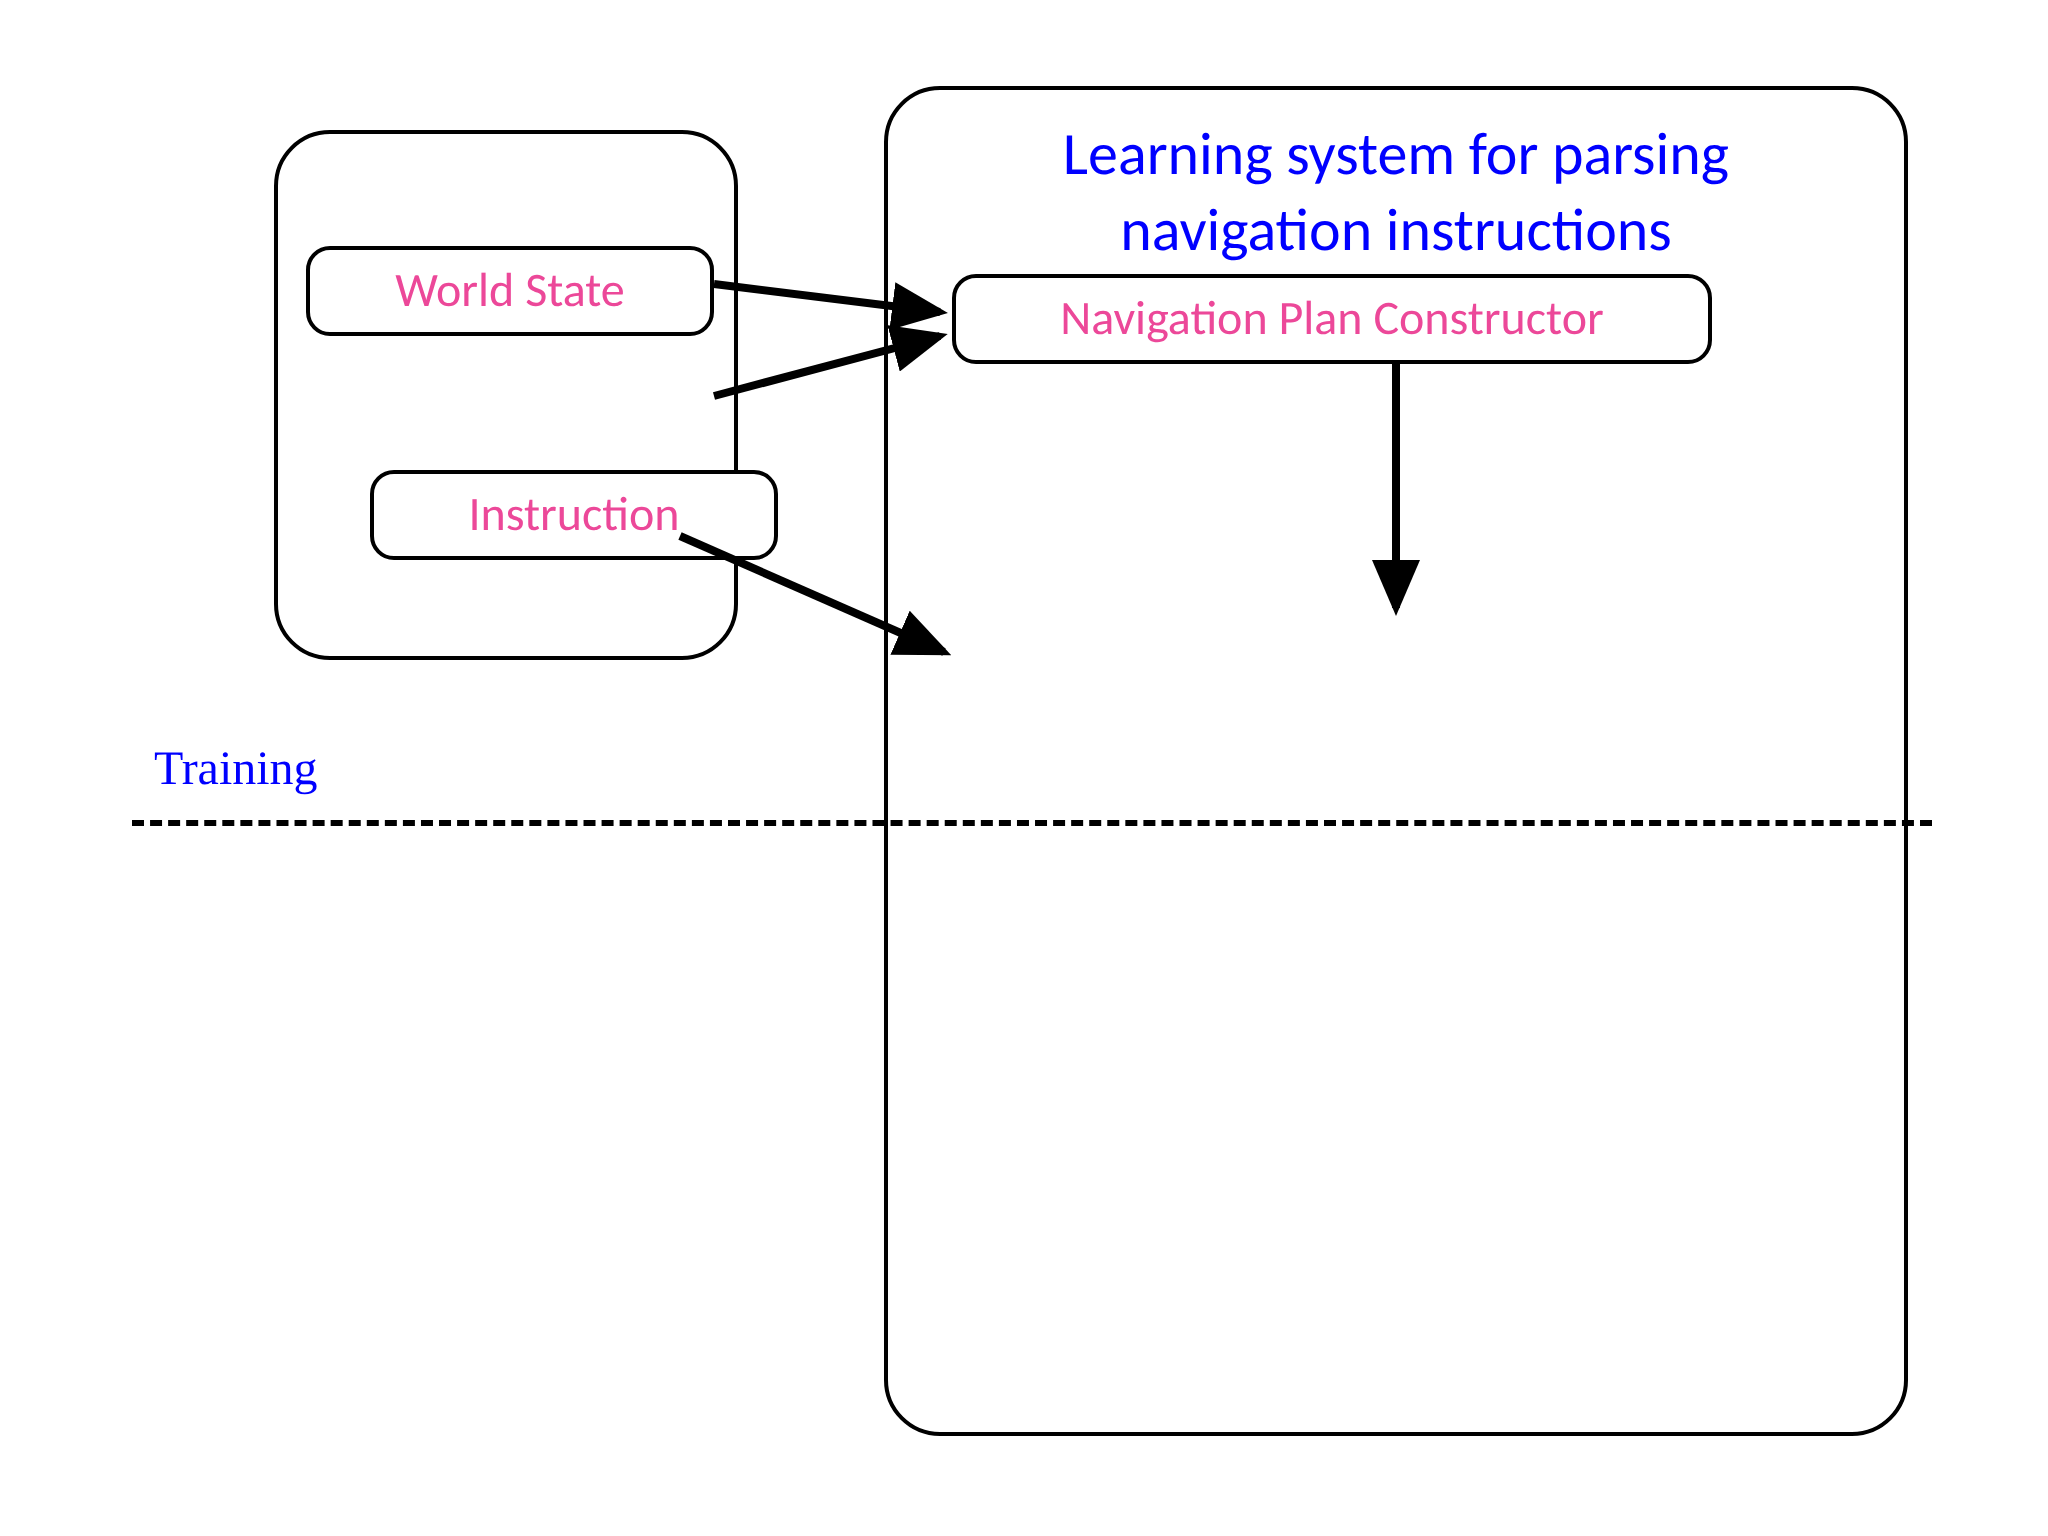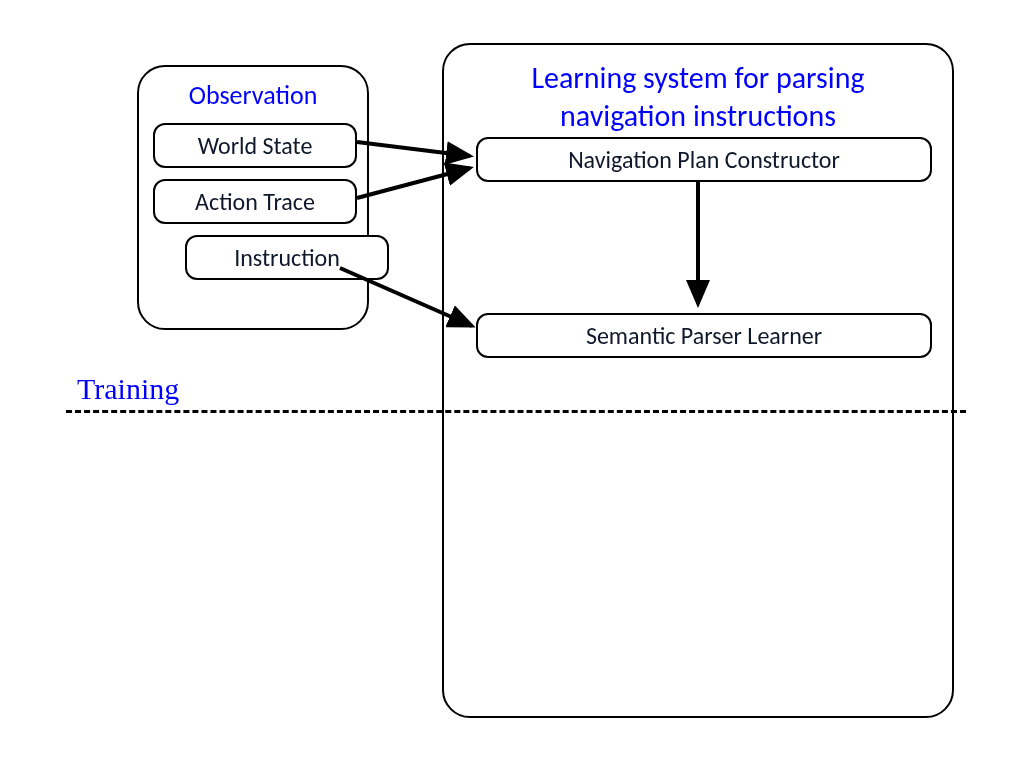--- a/index.html
+++ b/index.html
@@ -44,43 +44,43 @@
       line-height: 1.25;
     }
     .inner-box {
       position: absolute;
       border: 2px solid #000;
       border-radius: 12px;
       background: #fff;
       font-size: 24px;
       text-align: center;
       padding: 6px 0;
-      color: #0f172a;
+      color: #ec4899;
     }
     .obs-item {
       left: 14px;
       width: 204px;
     }
     .world-state { top: 56px; }
     .action-trace { top: 112px; }
     .instruction  { top: 168px; margin-left: 32px; }
 
     .lrg-item {
       left: 32px;
-      width: 456px;
+      width: 380px;
     }
     .nav-plan { top: 92px; }
     .semantic-parser { top: 268px; }
 
     .training-label {
       position: absolute;
       left: 77px;
       top: 372px;
       color: #0000ff;
-      font-size: 30px;
+      font-size: 24px;
       font-family: "Times New Roman", serif;
     }
 
     svg.overlay {
       position: absolute;
       left: 0;
       top: 0;
       width: 1024px;
       height: 768px;
       pointer-events: none;
@@ -94,32 +94,25 @@
     }
   </style>
 </head>
 <body>
 
 <div class="container-box learning-container">
   <div class="learning-title">Learning system for parsing navigation instructions</div>
   <div class="inner-box lrg-item nav-plan">
     <span>Navigation Plan Constructor</span>
   </div>
-  <div class="inner-box lrg-item semantic-parser">
-    <span>Semantic Parser Learner</span>
-  </div>
 </div>
 
 <div class="container-box observation-container">
-  <div class="title">Observation</div>
   <div class="inner-box obs-item world-state">
     <span>World State</span>
-  </div>
-  <div class="inner-box obs-item action-trace">
-    <span>Action Trace</span>
   </div>
   <div class="inner-box obs-item instruction">
     <span>Instruction</span>
   </div>
 </div>
 
 <div class="dashed-line"></div>
 
 <div class="training-label">Training</div>
 

